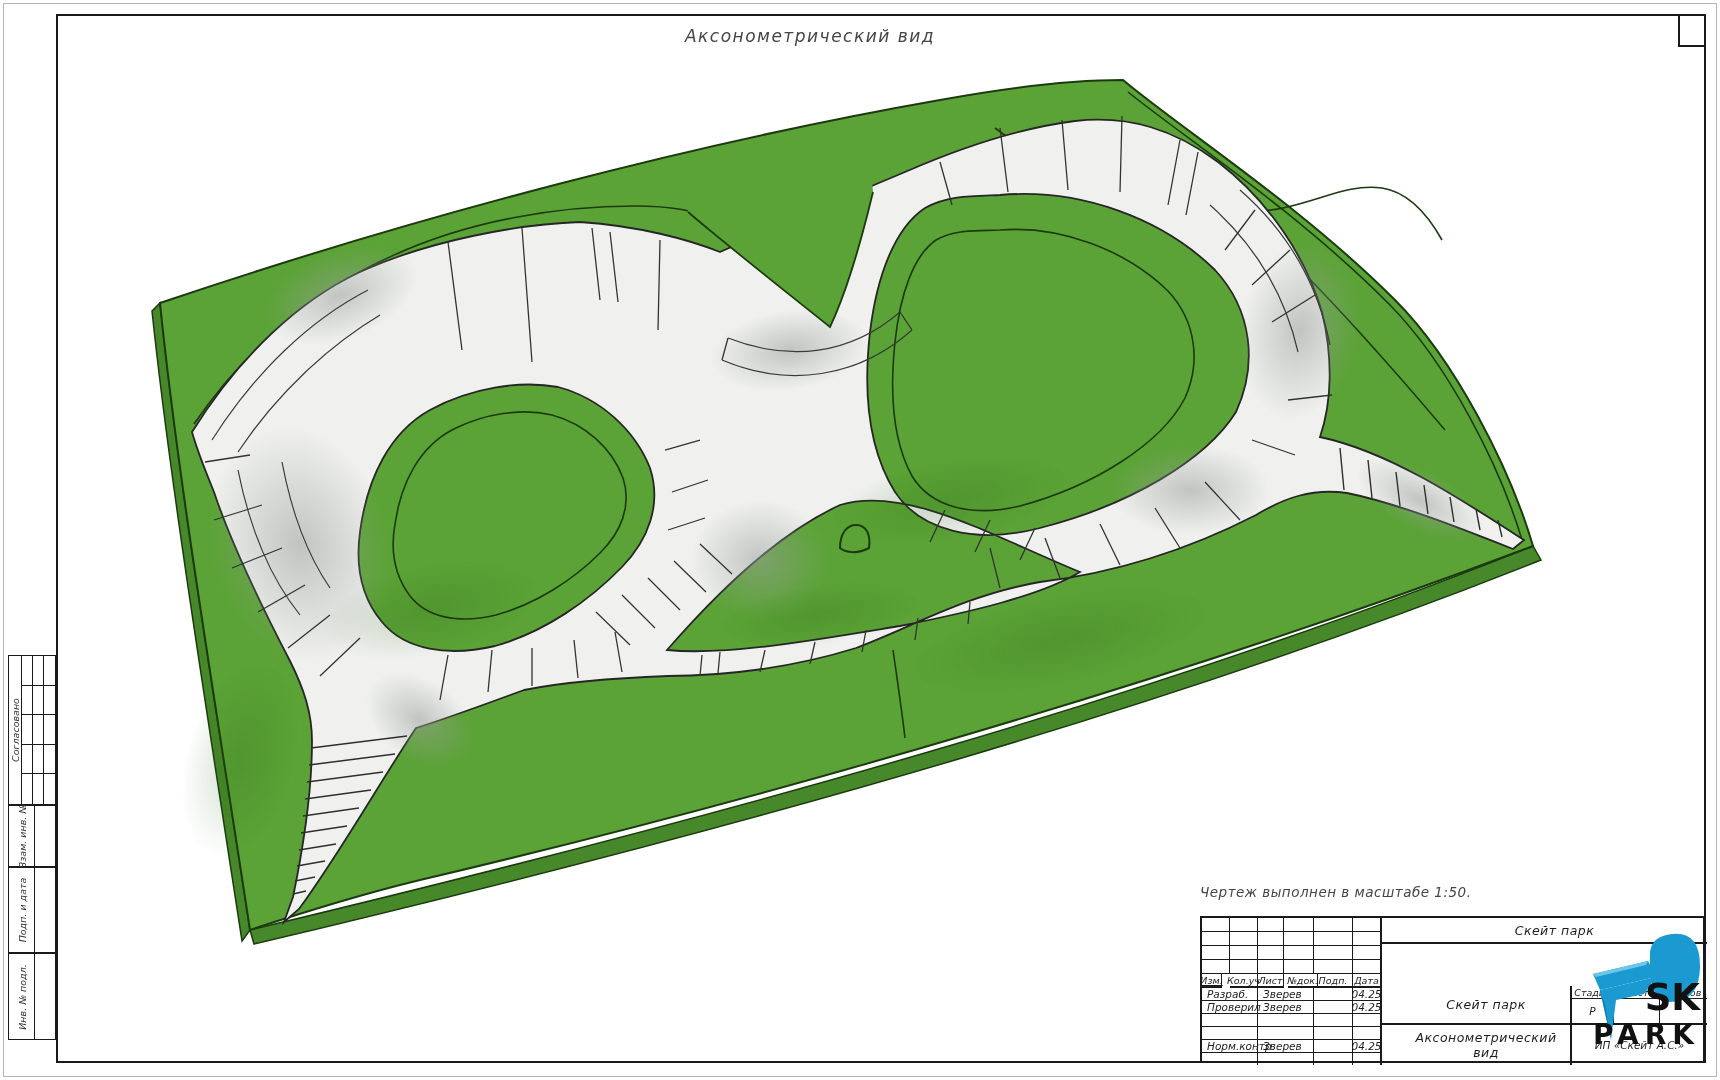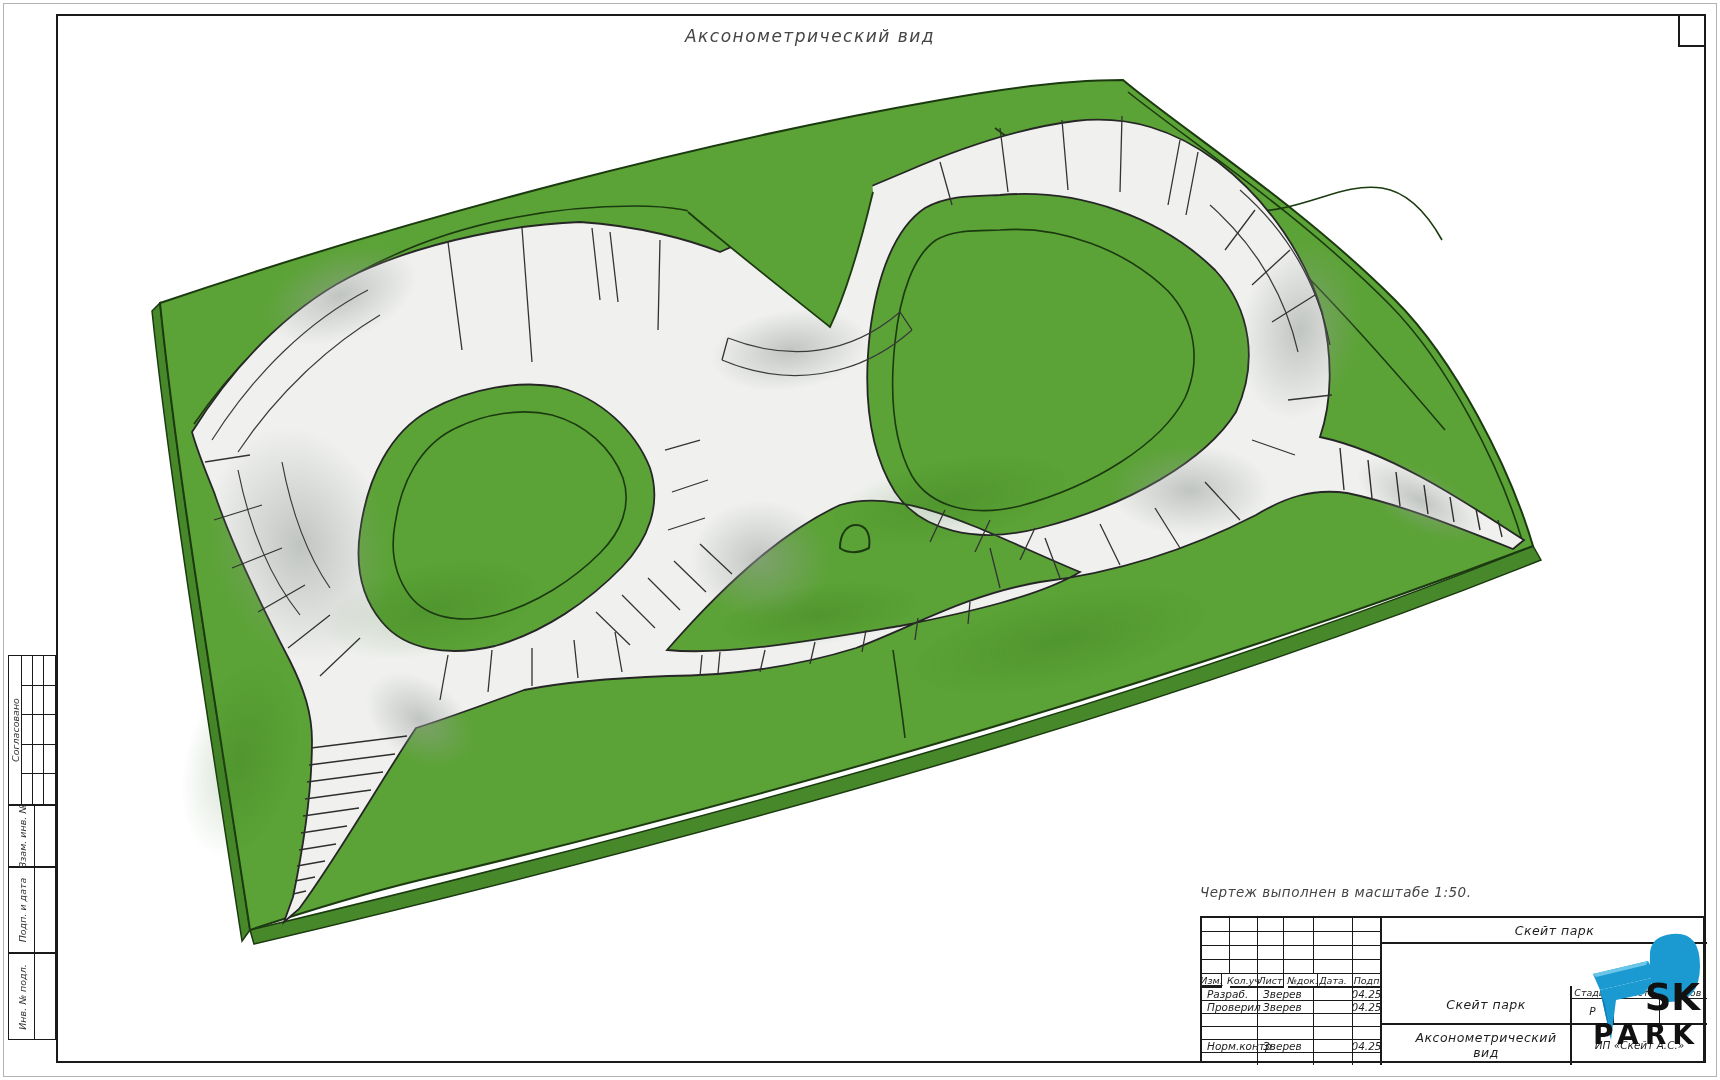--- a/index.html
+++ b/index.html
@@ -200,22 +200,22 @@
       <div class="cell b-r b-b" style="left:28px;top:42px;width:28px;height:14px;"></div>
       <div class="cell b-r b-b" style="left:56px;top:42px;width:26px;height:14px;"></div>
       <div class="cell b-r b-b" style="left:82px;top:42px;width:30px;height:14px;"></div>
       <div class="cell b-r b-b" style="left:112px;top:42px;width:39px;height:14px;"></div>
       <div class="cell B-r b-b" style="left:151px;top:42px;width:29px;height:14px;"></div>
 
     <div class="cell hdr b-r B-b" style="left:0;top:56px;width:20px;height:14px;text-decoration:underline;">Изм.</div>
     <div class="cell hdr b-r B-b" style="left:28px;top:56px;width:28px;height:14px;">Кол.уч</div>
     <div class="cell hdr b-r B-b" style="left:56px;top:56px;width:26px;height:14px;">Лист</div>
     <div class="cell hdr b-r B-b" style="left:86px;top:56px;width:30px;height:14px;">№док.</div>
-    <div class="cell hdr b-r B-b" style="left:112px;top:56px;width:39px;height:14px;">Дата.</div>
-    <div class="cell hdr B-r B-b" style="left:151px;top:56px;width:29px;height:14px;">Подп</div>
+    <div class="cell hdr b-r B-b" style="left:112px;top:56px;width:39px;height:14px;">Подп.</div>
+    <div class="cell hdr B-r B-b" style="left:151px;top:56px;width:29px;height:14px;">Дата</div>
 
     <div class="cell dat left-pad b-r b-b" style="left:0;top:70px;width:56px;height:13px;">Разраб.</div>
     <div class="cell dat left-pad b-r b-b" style="left:56px;top:70px;width:56px;height:13px;">Зверев</div>
     <div class="cell b-r b-b" style="left:112px;top:70px;width:39px;height:13px;"></div>
     <div class="cell dat B-r b-b" style="left:151px;top:70px;width:29px;height:13px;">04.25</div>
     <div class="cell dat left-pad b-r b-b" style="left:0;top:83px;width:56px;height:13px;">Проверил</div>
     <div class="cell dat left-pad b-r b-b" style="left:56px;top:83px;width:56px;height:13px;">Зверев</div>
     <div class="cell b-r b-b" style="left:112px;top:83px;width:39px;height:13px;"></div>
     <div class="cell dat B-r b-b" style="left:151px;top:83px;width:29px;height:13px;">04.25</div>
     <div class="cell dat left-pad b-r b-b" style="left:0;top:96px;width:56px;height:13px;"></div>

